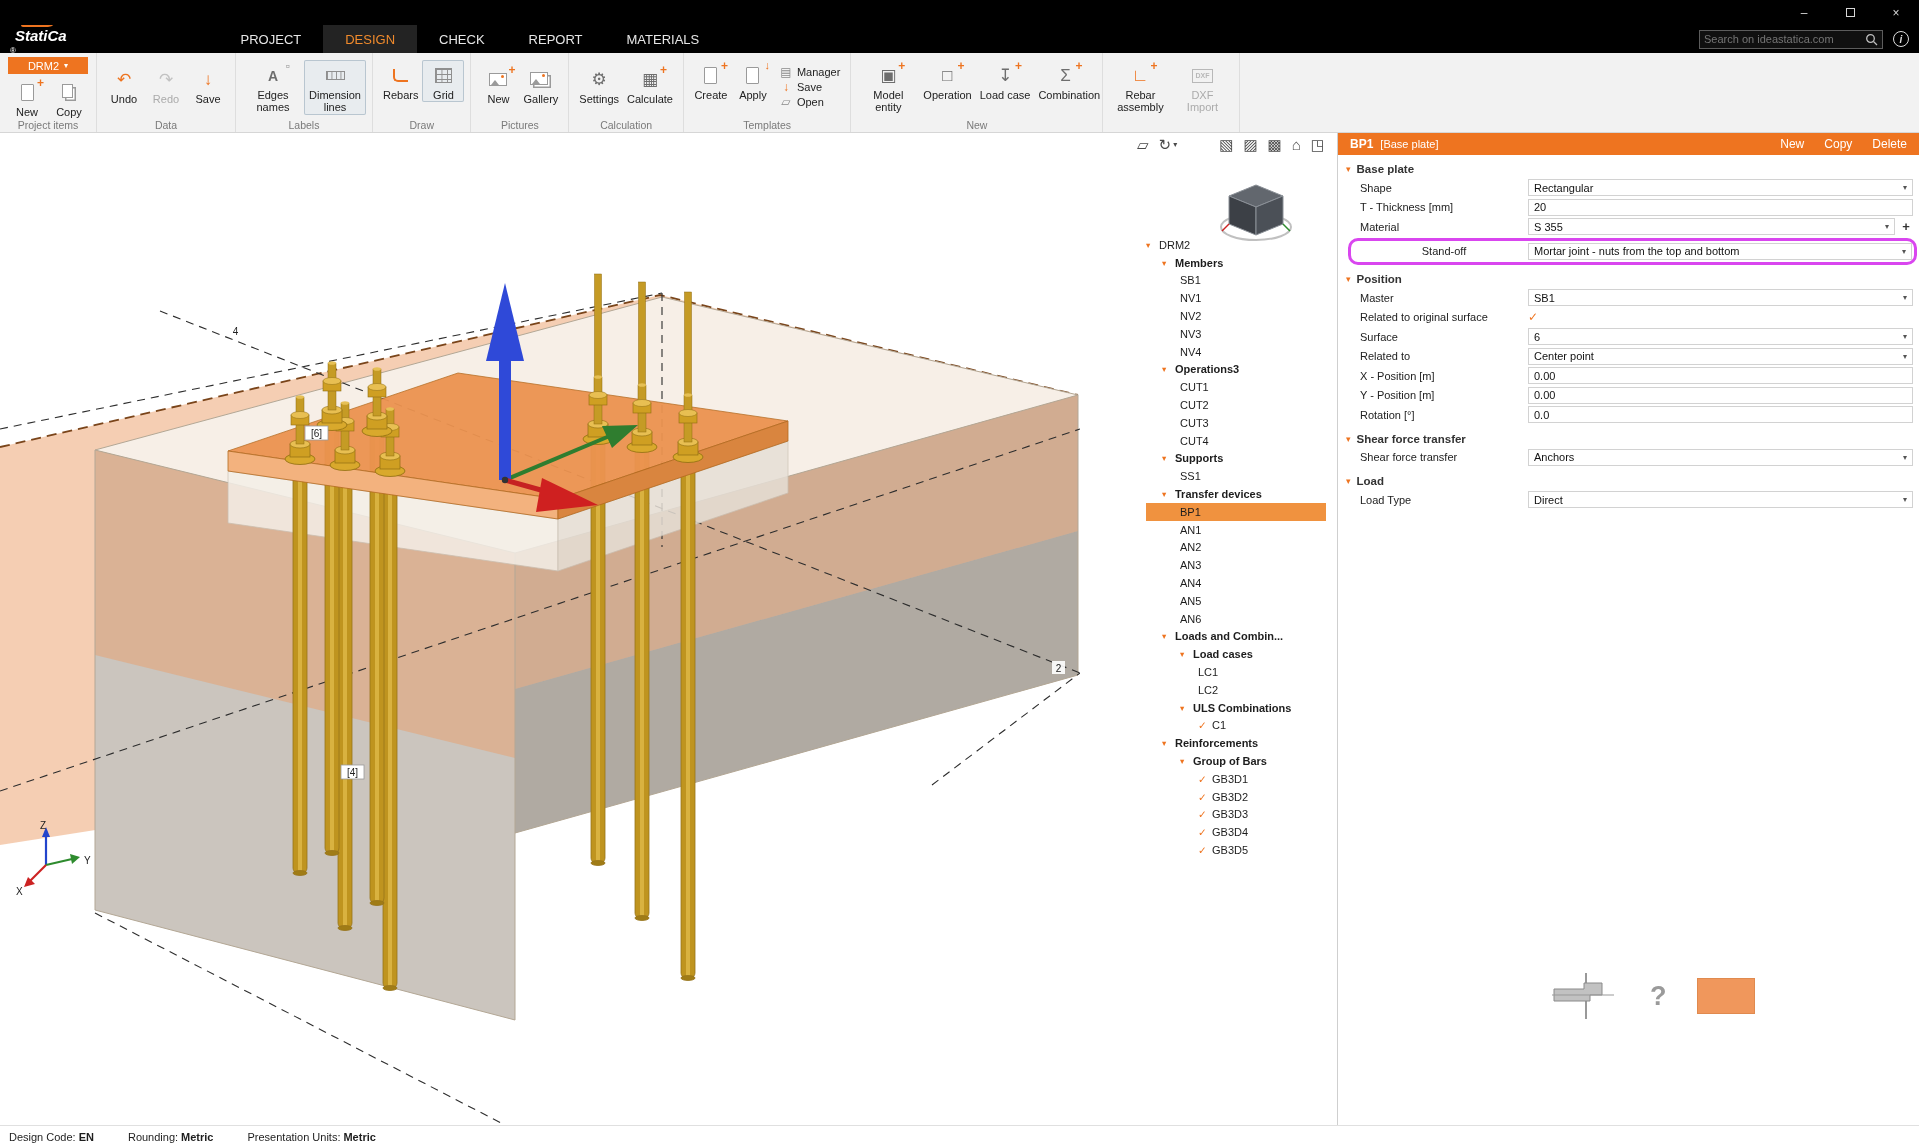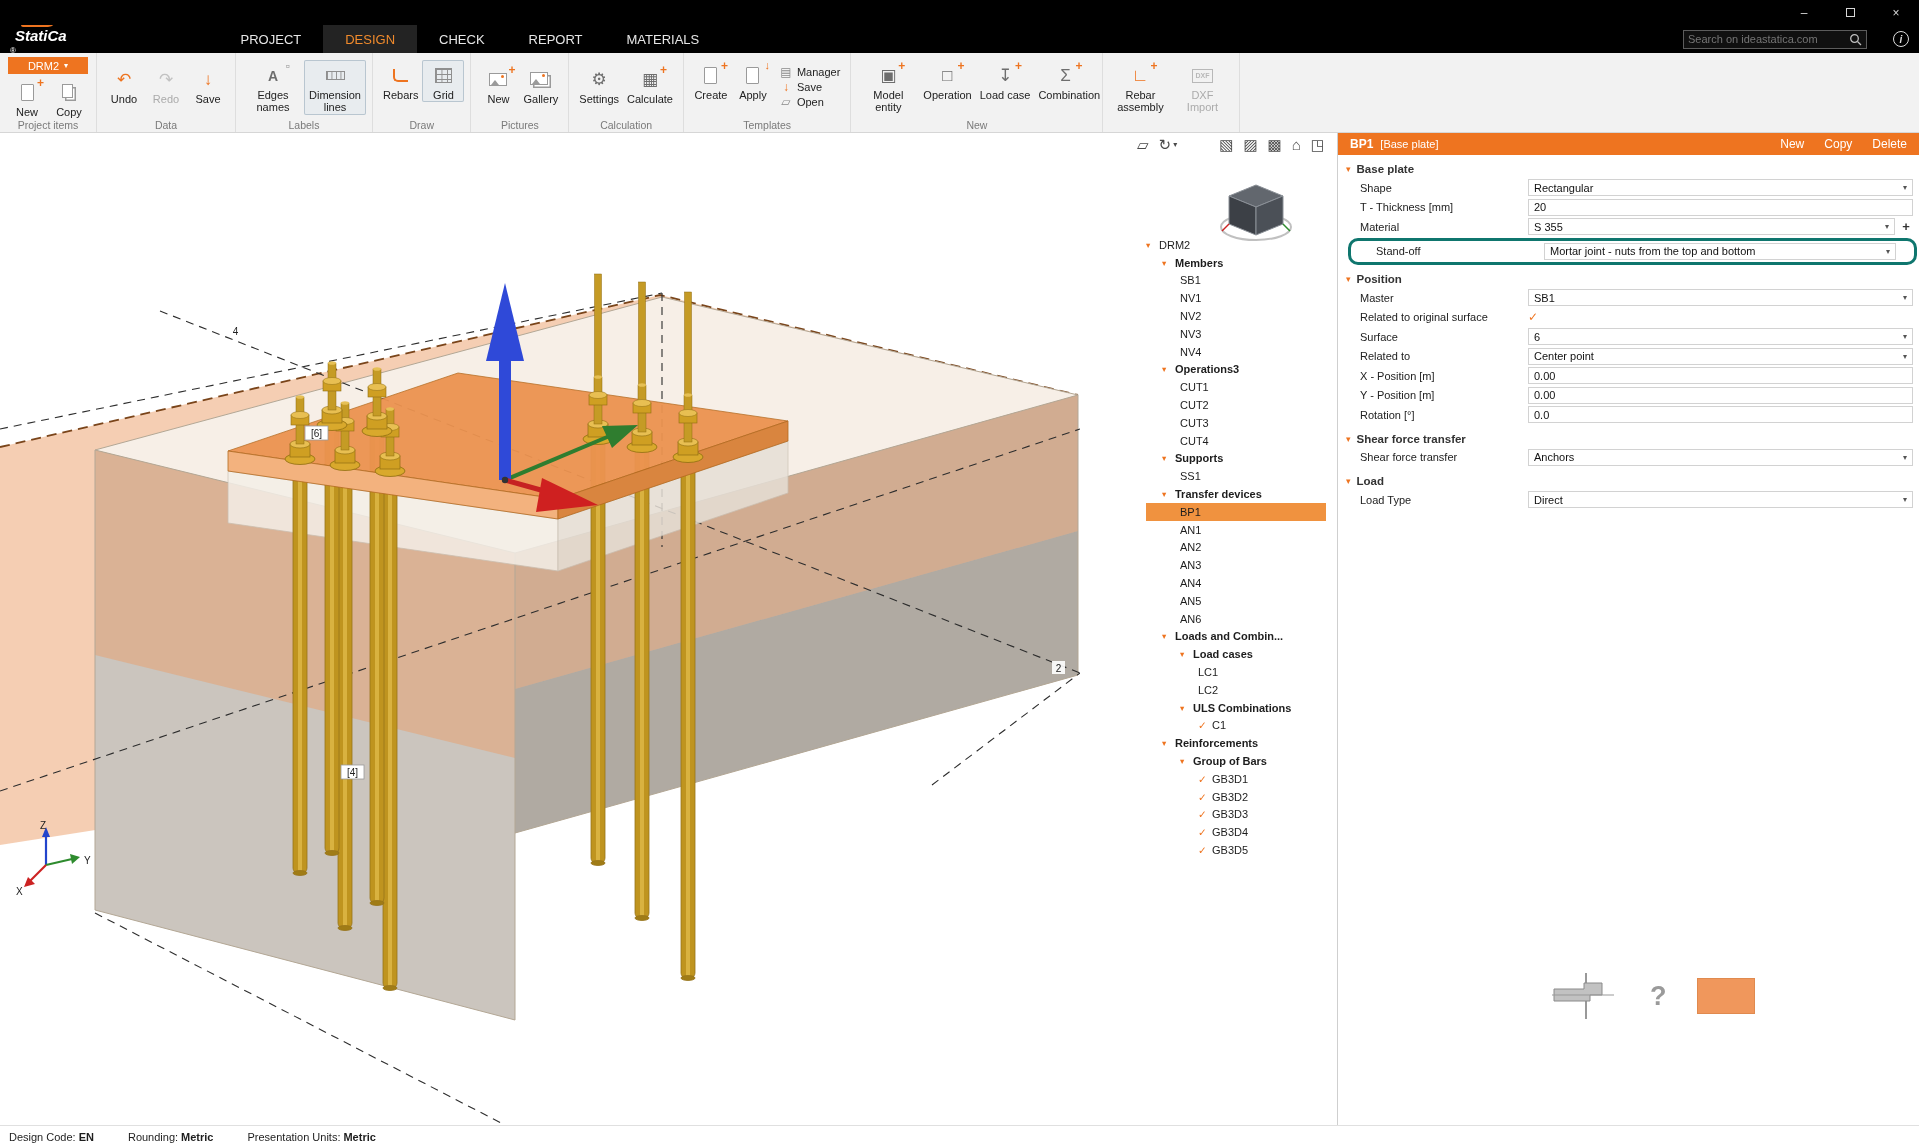--- a/index.html
+++ b/index.html
@@ -17,21 +17,21 @@
   .menubar { height:28px; background:#000; display:flex; align-items:center; color:#fff; }
   .logo { display:flex; align-items:center; margin-left:10px;flex-direction:column; }
   .logo-idea { background:#ee7420; color:#151515; font-weight:bold; font-style:italic; font-size:15px;
     padding:0 5px 1px; border-radius:9px 2px 9px 2px; letter-spacing:-1px; }
   .logo-statica { font-weight:bold; font-style:italic; font-size:15px; color:#fff; margin-left:3px; }
   .logo-reg { font-size:8px; color:#fff; align-self:flex-start; margin-top:2px; }
   .logo-detail { font-size:13px; color:#eee; margin-left:8px; letter-spacing:1px; }
   .menu-tabs { display:flex; margin-left:150px; height:100%; }
   .menu-tab { padding:0 22px; display:flex; align-items:center; font-size:13px; color:#e6e6e6; cursor:default; }
   .menu-tab.active { color:#f08a2c; background:#232323; }
-  .menu-right { margin-left:auto; display:flex; align-items:center; gap:26px; margin-right:10px; }
+  .menu-right { margin-left:auto; display:flex; align-items:center; gap:10px; margin-right:10px; }
   .searchbox { width:184px; height:19px; background:#101010; border:1px solid #5c5c5c; display:flex; align-items:center; padding:0 4px; }
   .searchbox input { flex:1; background:transparent; border:none; outline:none; color:#c2c2c2; font-size:11px; width:10px;
     font-family:"Liberation Sans","DejaVu Sans",sans-serif; }
   .info-icon { width:16px; height:16px; border-radius:50%; border:1.2px solid #ddd; color:#ddd; font-size:10px;
     display:flex; align-items:center; justify-content:center; font-weight:bold; font-style:italic; }
 
   
   .ribbon { height:80px; background:#f2f2f2; border-bottom:1px solid #d6d6d6; display:flex; }
   .rgroup { position:relative; border-right:1px solid #dedede; padding:3px 6px 15px; display:flex; align-items:flex-start; }
   .rgroup-label { position:absolute; bottom:1px; left:0; right:0; text-align:center; font-size:10.5px; color:#7a7a7a; }
@@ -103,21 +103,21 @@
   .sec-chev { color:#ee7420; font-size:9px; }
   .sec-title { font-weight:bold; font-size:11.5px; color:#333; }
   .p-row { display:flex; align-items:center; height:19.5px; padding-left:22px; padding-right:6px; }
   .p-label { width:168px; flex-shrink:0; color:#222; }
   .p-ctl { flex:1; height:17px; background:#fff; border:1px solid #d2d2d2; display:flex; align-items:center;
     padding:0 5px; color:#111; overflow:hidden; white-space:nowrap; }
   .p-ctl.dd { justify-content:space-between; }
   .dd-chev { color:#555; font-size:8px; margin-left:6px; }
   .plus-btn { width:14px; text-align:center; color:#333; font-size:13px; font-weight:bold; margin-left:4px; }
   .p-check { color:#ee7420; font-size:12px; font-weight:bold; }
-  .red-ring { border:3px solid #0f766e; border-radius:10px; margin:1px 2px 1px 10px; padding:1px 16px; }
+  .red-ring { border:3px solid #d946ef; border-radius:10px; margin:1px 2px 1px 10px; padding:1px 0;text-align:center; }
   .red-ring .p-row { padding-left:9px; padding-right:2px; }
   .props-footer { position:absolute; top:840px; left:212px; display:flex; align-items:center; gap:30px; }
   .help-q { font-size:27px; color:#9a9a9a; font-weight:bold; }
   .orange-swatch { width:58px; height:36px; background:#f0975c; border:1px solid #e08a4f; }
 
   
   .statusbar { height:22px; background:#fff; border-top:1px solid #e0e0e0; display:flex; align-items:center;
     gap:34px; padding-left:9px; font-size:11px; color:#1e1e1e; }
   .sb-pair b { margin-left:3px; }
 </style>

